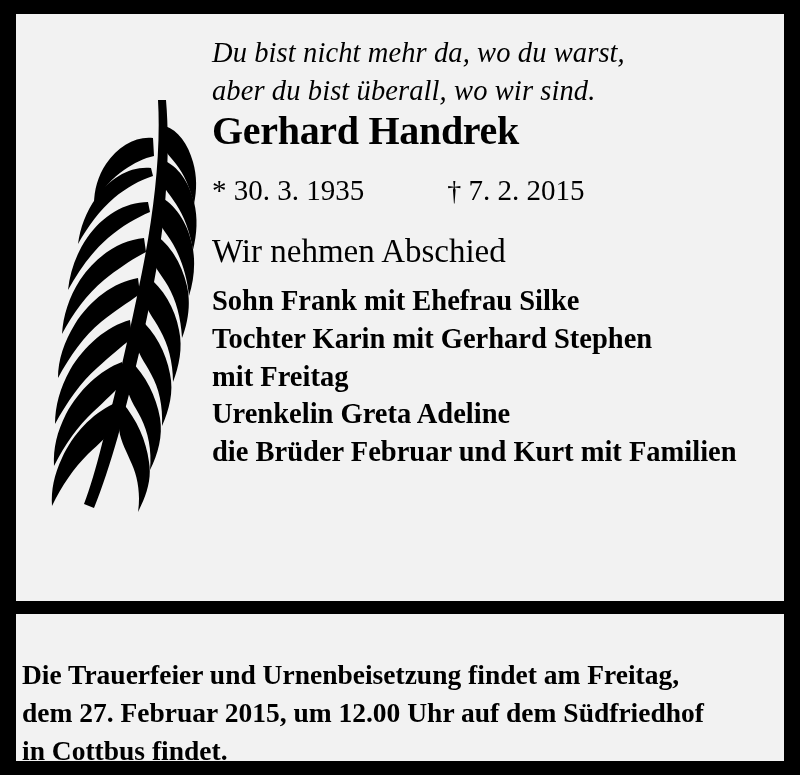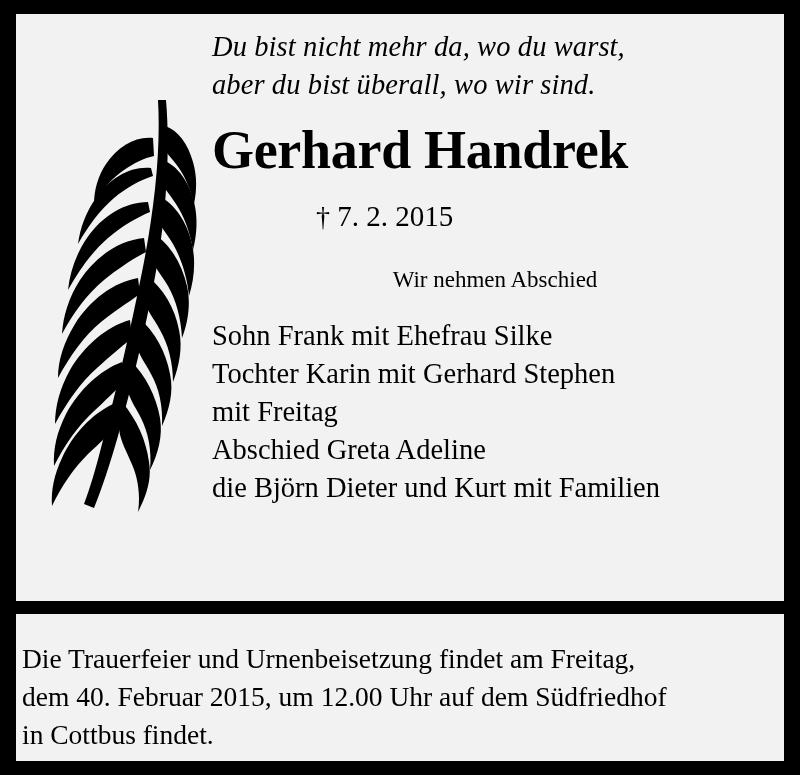--- a/index.html
+++ b/index.html
@@ -44,67 +44,66 @@
     left: 14px;
     top: 78px;
     width: 175px;
     height: 430px;
   }
   .palm-wrap svg { display: block; }
 
   .text-col {
     position: absolute;
     left: 196px;
-    top: 14px;
+    top: 20px;
     right: 6px;
   }
   .quote {
     font-style: italic;
     font-size: 28.5px;
     line-height: 1.33;
     letter-spacing: 0.1px;
   }
   .quote div { white-space: nowrap; }
 
   .name {
     font-weight: bold;
-    font-size: 54px;
+    font-size: 40px;
     line-height: 1.05;
-    margin-top: 18px;
     letter-spacing: -0.3px;
     white-space: nowrap;
   }
 
   .dates {
     margin-top: 22px;
     font-size: 29px;
     display: flex;
   }
   .dates .born { white-space: nowrap; }
-  .dates .died { white-space: nowrap; margin-left: 104px; }
+  .dates .died { white-space: nowrap; margin-left: 83px; }
   .dagger { font-size: 28px; }
 
   .farewell {
-    margin-top: 34px;
-    font-size: 23px;
-    text-align: center;
+    margin-top: 26px;
+    font-size: 33px;
   }
 
   .family {
-    margin-top: 24px;
-    font-weight: normal;
+    margin-top: 12px;
+    font-weight: bold;
     font-size: 28.5px;
     line-height: 1.33;
   }
   .family div { white-space: nowrap; }
 
   
   .lower {
     position: relative;
-    padding: 26px 8px 0 6px;
+    padding: 42px 8px 0 6px;
+    font-weight: bold;
   }
   .ceremony {
     font-size: 27.5px;
     line-height: 1.38;
   }
   .ceremony div { white-space: nowrap; }
 </style>
 </head>
 <body>
 
@@ -142,40 +141,41 @@
 
       <div class="text-col">
         <div class="quote">
           <div>Du bist nicht mehr da, wo du warst,</div>
           <div>aber du bist überall, wo wir sind.</div>
         </div>
 
         <div class="name">Gerhard Handrek</div>
 
         <div class="dates">
+          <span class="born">* 30. 3. 1935</span>
           <span class="died">
             <span class="dagger">†</span>
             <span>7. 2. 2015</span>
           </span>
         </div>
 
         <div class="farewell">Wir nehmen Abschied</div>
 
         <div class="family">
           <div>Sohn Frank mit Ehefrau Silke</div>
           <div>Tochter Karin mit Gerhard Stephen</div>
           <div>mit Freitag</div>
-          <div>Abschied Greta Adeline</div>
-          <div>die Björn Dieter und Kurt mit Familien</div>
+          <div>Urenkelin Greta Adeline</div>
+          <div>die Brüder Februar und Kurt mit Familien</div>
         </div>
       </div>
     </div>
 
     <div class="lower">
       <div class="ceremony">
         <div>Die Trauerfeier und Urnenbeisetzung findet am Freitag,</div>
-        <div>dem 40. Februar 2015, um 12.00 Uhr auf dem Südfriedhof</div>
+        <div>dem 27. Februar 2015, um 12.00 Uhr auf dem Südfriedhof</div>
         <div>in Cottbus findet.</div>
       </div>
     </div>
 
   </div>
 </div>
 
 </body></html>

